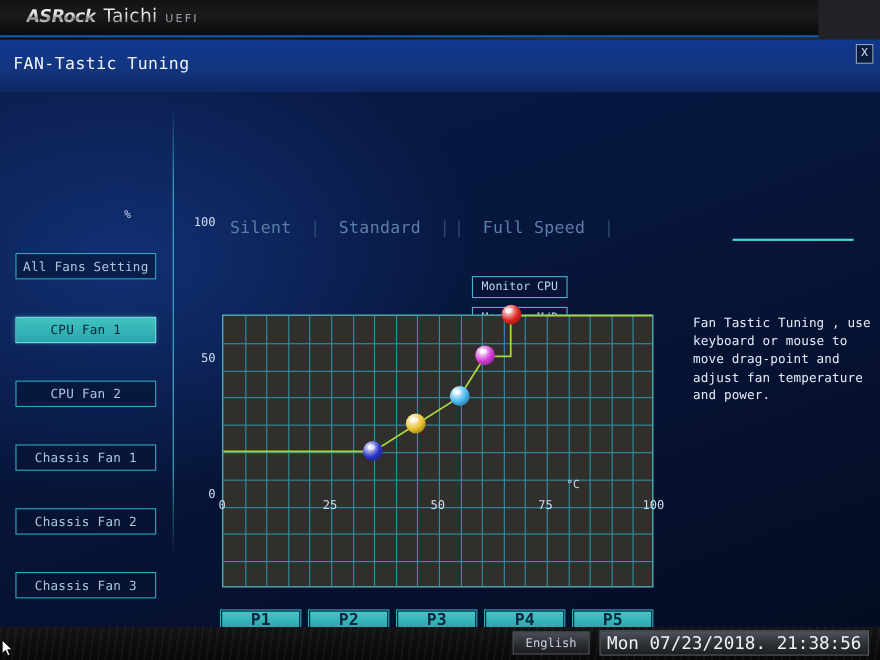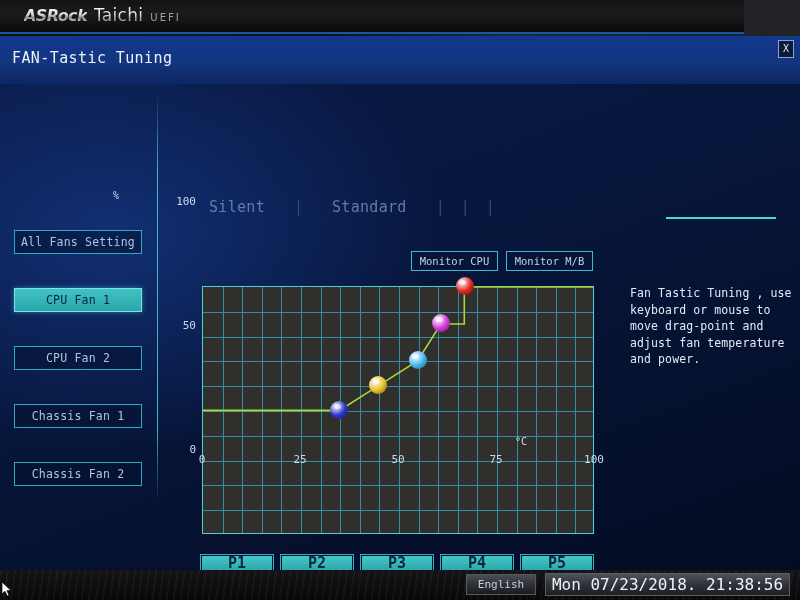--- a/index.html
+++ b/index.html
@@ -78,35 +78,35 @@
   }
   .fan-btn.active {
     background: linear-gradient(180deg,#41c2c2 0%,#2aa6ad 100%);
     color:#08233c; border-color:#7fe3e3;
     box-shadow: 0 0 5px rgba(70,210,215,0.5);
   }
 
   
   .tabs {
     position:absolute; left:196px; top:106px; width:600px; height:34px;
-    display:flex; align-items:center; gap:16px;
+    display:flex; align-items:center; gap:4px;
   }
   .tab {
     font-size:15px; color:#5d7ea6; padding:0 13px; letter-spacing:0.3px;
     cursor:pointer; line-height:20px;
   }
   .tab.active { color:#6ff0f0; }
   .tab-sep { color:#2f4b75; font-size:15px; }
   .tab-underline {
     position:absolute; left:666px; top:133px; width:110px; height:2px;
     background:#49d8d8;
   }
 
   
-  .mon-wrap { position:absolute; left:411px; top:167px; display:flex; gap:8px; }
+  .mon-wrap { position:absolute; left:429px; top:167px; display:flex; gap:8px;flex-direction:column; }
   .mon-btn {
     width:87px; height:20px; border:1px solid #3fb8d2;
     background: rgba(6,22,54,0.7); color:#bcd4e8;
     font-size:10.5px; line-height:18px; text-align:center; cursor:pointer;
   }
 
   
   .chart-zone { position:absolute; left:202px; top:202px; width:392px; height:248px; }
   .plot {
     position:absolute; inset:0;
@@ -185,27 +185,29 @@
   </div>
 
   <div class="panel">
     <div class="divider"></div>
     <div class="sidebar" id="sidebar">
         <div class="fan-btn">All Fans Setting</div>
         <div class="fan-btn active">CPU Fan 1</div>
         <div class="fan-btn">CPU Fan 2</div>
         <div class="fan-btn">Chassis Fan 1</div>
         <div class="fan-btn">Chassis Fan 2</div>
+        <div class="fan-btn">Chassis Fan 3</div>
       </div>
     <div class="tabs" id="tabs">
         <div class="tab">Silent</div>
         <span class="tab-sep">|</span>
         <div class="tab">Standard</div>
         <span class="tab-sep">|</span>
         <span class="tab-sep">|</span>
+        <div class="tab">Full Speed</div>
         <span class="tab-sep">|</span>
       </div>
     <div class="tab-underline"></div>
     <div class="mon-wrap" id="monwrap">
         <div class="mon-btn">Monitor CPU</div>
         <div class="mon-btn">Monitor M/B</div>
       </div>
 
     <div class="chart-zone">
       <div class="plot" id="plot">

